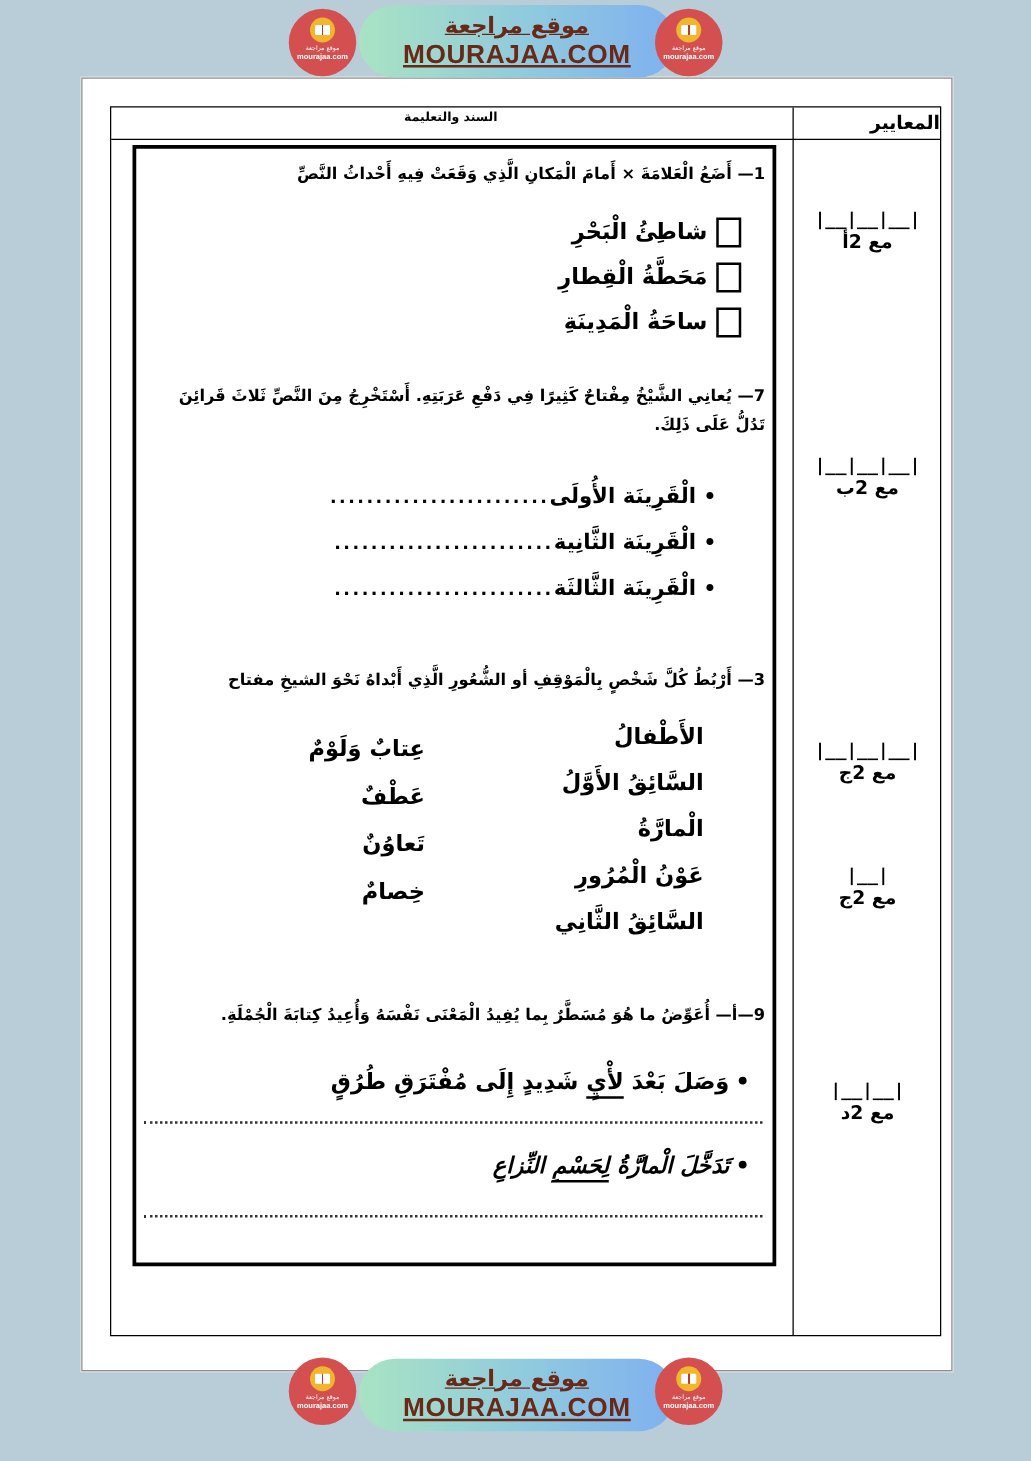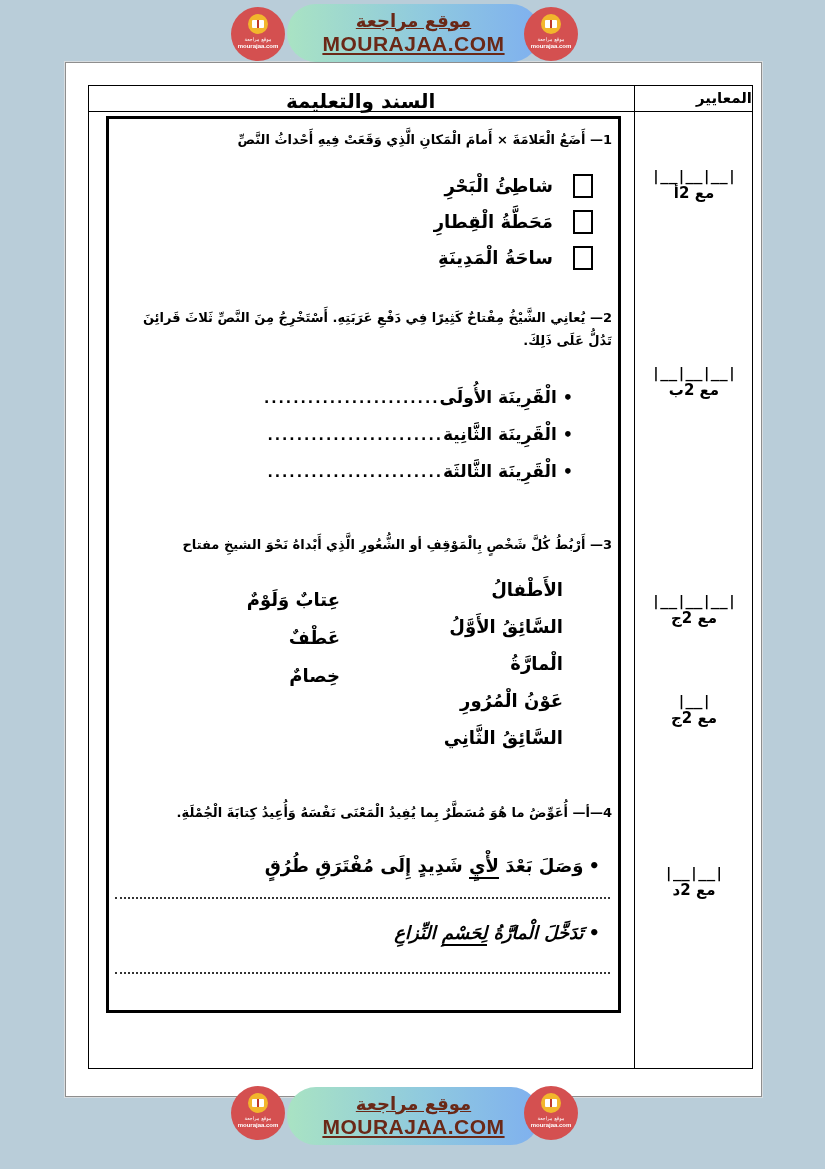--- a/index.html
+++ b/index.html
@@ -61,21 +61,21 @@
   
   .doc-table {
     position:absolute; left:22px; top:22px; width:665px; height:984px;
     border:1px solid #000;
   }
   .thead {
     position:absolute; left:0; top:0; right:0; height:26px;
     border-bottom:1px solid #000; display:flex;
   }
   .th-main {
-    width:545px; text-align:center; font-size:20px; font-weight:bold;
+    width:545px; text-align:center; font-size:10px; font-weight:bold;
     direction:rtl; padding-top:3px;
   }
   .th-crit {
     width:120px; text-align:right; font-size:15px; font-weight:bold;
     direction:rtl; padding-top:3px;
   }
   .vdivider {
     position:absolute; left:545px; top:0; bottom:0; width:0;
     border-left:1px solid #000;
   }
@@ -106,21 +106,21 @@
   .prompt {
     position:absolute; right:6px; left:6px;
     font-size:13px; font-weight:bold; line-height:1.75; color:#000;
   }
   .q1-prompt { top:10px; }
   .q2-prompt { top:188px; }
   .q3-prompt { top:415px; }
   .q4-prompt { top:683px; }
 
   .q1-options { position:absolute; top:55px; right:25px; }
-  .opt-row { display:flex; align-items:center; gap:20px; margin-bottom:12px; height:24px; }
+  .opt-row { display:flex; align-items:center; gap:7px; margin-bottom:12px; height:24px; }
   .checkbox { width:20px; height:24px; border:2px solid #000; background:#fff; flex:0 0 auto; }
   .opt-label { font-size:18px; font-weight:bold; line-height:1; }
 
   .q2-clues { position:absolute; top:268px; right:45px; left:30px; }
   .clue-row { display:flex; align-items:baseline; height:37px; }
   .clue-bullet { font-size:16px; font-weight:bold; margin-left:6px; }
   .clue-label { font-size:17px; font-weight:bold; white-space:nowrap; }
   .clue-dots { font-size:14px; font-weight:bold; letter-spacing:2px; overflow:hidden; white-space:nowrap; }
 
   .q3-persons { position:absolute; top:460px; right:55px; width:160px; }
@@ -206,21 +206,21 @@
         <div class="opt-row">
           <div class="checkbox"></div>
           <div class="opt-label">مَحَطَّةُ الْقِطارِ</div>
         </div>
         <div class="opt-row">
           <div class="checkbox"></div>
           <div class="opt-label">ساحَةُ الْمَدِينَةِ</div>
         </div>
       </div>
 
-      <div class="prompt q2-prompt">2— يُعانِي الشَّيْخُ مِفْتاحٌ كَثِيرًا فِي دَفْعِ عَرَبَتِهِ. أَسْتَخْرِجُ مِنَ النَّصِّ ثَلاثَ قَرائِنَ تَدُلُّ عَلَى ذَلِكَ.</div>
+      <div class="prompt q2-prompt">7— يُعانِي الشَّيْخُ مِفْتاحٌ كَثِيرًا فِي دَفْعِ عَرَبَتِهِ. أَسْتَخْرِجُ مِنَ النَّصِّ ثَلاثَ قَرائِنَ تَدُلُّ عَلَى ذَلِكَ.</div>
       <div class="q2-clues">
         <div class="clue-row">
           <span class="clue-bullet">•</span>
           <span class="clue-label">الْقَرِينَة الأُولَى</span>
           <span class="clue-dots">........................</span>
         </div>
         <div class="clue-row">
           <span class="clue-bullet">•</span>
           <span class="clue-label">الْقَرِينَة الثَّانِية</span>
           <span class="clue-dots">........................</span>
@@ -236,24 +236,25 @@
       <div class="q3-persons">
         <div>الأَطْفالُ</div>
         <div>السَّائِقُ الأَوَّلُ</div>
         <div>الْمارَّةُ</div>
         <div>عَوْنُ الْمُرُورِ</div>
         <div>السَّائِقُ الثَّانِي</div>
       </div>
       <div class="q3-attitudes">
         <div>عِتابٌ وَلَوْمٌ</div>
         <div>عَطْفٌ</div>
+        <div>تَعاوُنٌ</div>
         <div>خِصامٌ</div>
       </div>
 
-      <div class="prompt q4-prompt">4—أ— أُعَوِّضُ ما هُوَ مُسَطَّرٌ بِما يُفِيدُ الْمَعْنَى نَفْسَهُ وَأُعِيدُ كِتابَةَ الْجُمْلَةِ.</div>
+      <div class="prompt q4-prompt">9—أ— أُعَوِّضُ ما هُوَ مُسَطَّرٌ بِما يُفِيدُ الْمَعْنَى نَفْسَهُ وَأُعِيدُ كِتابَةَ الْجُمْلَةِ.</div>
       <div class="sentence s1">
         <span class="sent-bullet">•</span><span>وَصَلَ بَعْدَ </span><span class="underlined">لأْيٍ</span><span> شَدِيدٍ إِلَى مُفْتَرَقِ طُرُقٍ</span>
       </div>
       <div class="dotline dot1"></div>
       <div class="sentence s2">
         <span class="sent-bullet">•</span><span>تَدَخَّلَ الْمارَّةُ </span><span class="underlined">لِحَسْمِ</span><span> النِّزاعِ</span>
       </div>
       <div class="dotline dot2"></div>
 
     </div>

